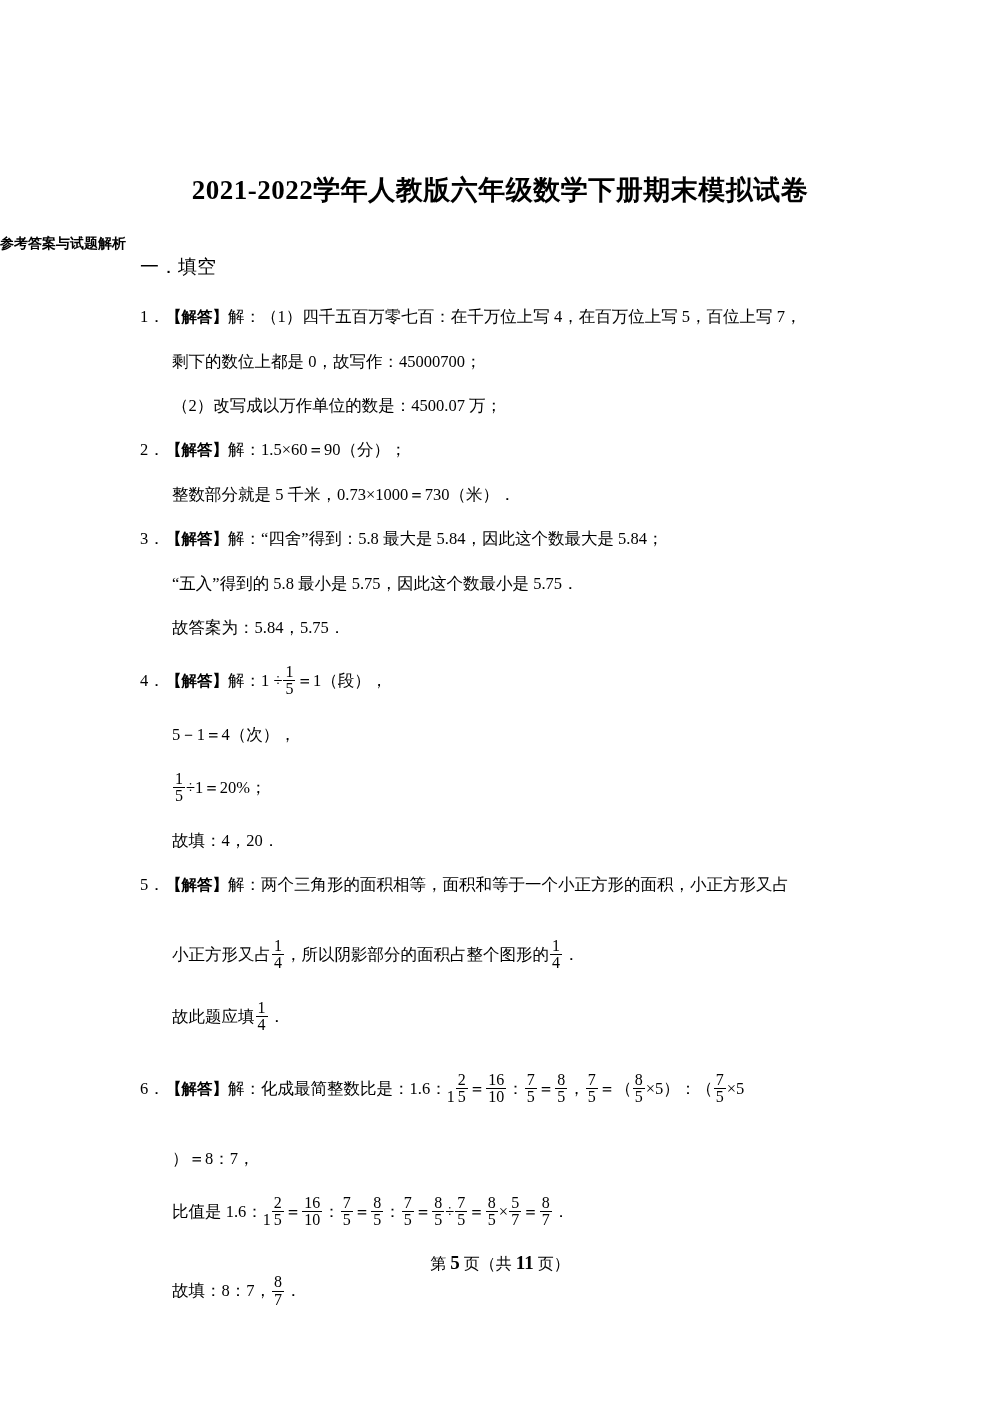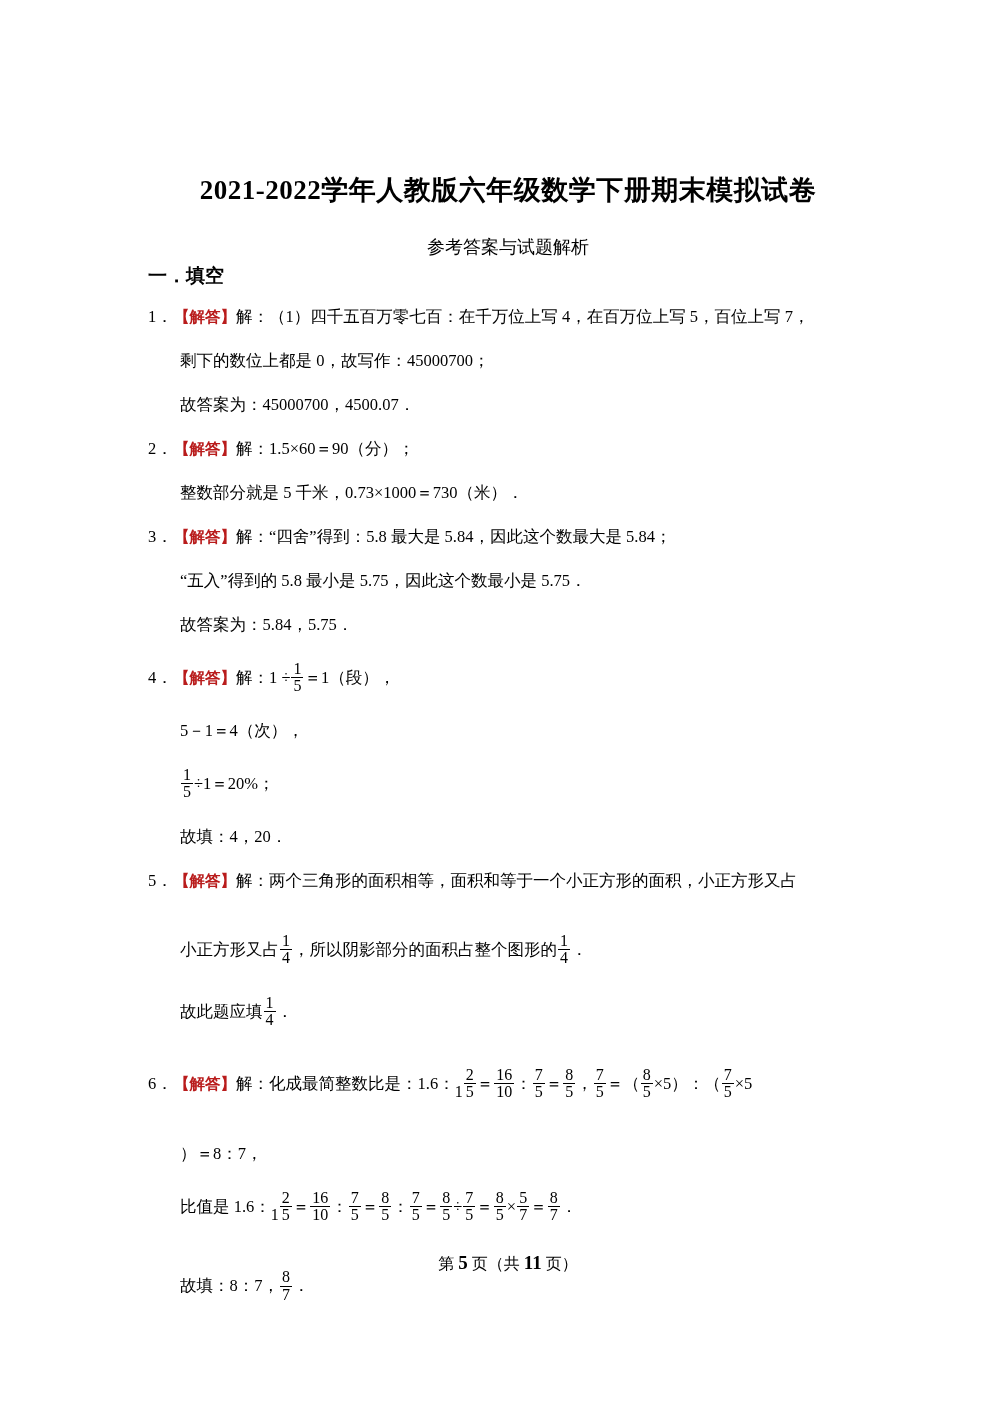--- a/index.html
+++ b/index.html
@@ -14,69 +14,67 @@
     color: #000000;
     position: relative;
     overflow: hidden;
   }
   .page {
     position: absolute;
     left: 0; top: 0;
     width: 792px;
     height: 1415px;
     background: #fff;
-    margin-left: 8px;
   }
   .title {
     position: absolute;
     left: 0;
     top: 172px;
     width: 1000px;
     text-align: center;
     font-size: 27px;
     font-weight: bold;
     letter-spacing: 0.5px;
     white-space: nowrap;
   }
   .subtitle {
     position: absolute;
     left: 0;
     top: 235px;
     width: 1000px;
-    text-align: center;
-    font-size: 18px;
-    font-weight: normal;
+    font-size: 14px;
+    font-weight: bold;
   }
   .section-head {
     position: absolute;
     left: 140px;
-    top: 263px;
+    top: 254px;
     font-size: 19px;
-    font-weight: bold;
+    font-weight: normal;
   }
   .body-block {
     position: absolute;
     left: 140px;
     top: 295px;
     width: 760px;
   }
   .qline {
     font-size: 16.5px;
     line-height: 44px;
     white-space: nowrap;
   }
   .qline.tall { line-height: 62px; }
   .num {
     display: inline-block;
     min-width: 26px;
   }
   .tag {
-    color: #b91c1c;
+    color: #000000;
     font-weight: bold;
-    font-family: Liberation Serif, serif;
+    font-family: Liberation Mono, monospace;
     font-size: 15.5px;
   }
   .ind1 { padding-left: 32px; }
   
   .frac {
     display: inline-block;
     vertical-align: -0.52em;
     text-align: center;
     font-size: 16px;
     line-height: 1.02;
@@ -116,21 +114,21 @@
 <div class="page">
 
   <div class="title">2021-2022学年人教版六年级数学下册期末模拟试卷</div>
   <div class="subtitle">参考答案与试题解析</div>
   <div class="section-head">一．填空</div>
 
   <div class="body-block">
 
     <div class="qline"><span class="num">1．</span><span class="tag">【解答】</span><span>解：（1）四千五百万零七百：在千万位上写 4，在百万位上写 5，百位上写 7，</span></div>
     <div class="qline ind1">剩下的数位上都是 0，故写作：45000700；</div>
-    <div class="qline ind1">故答案为：45000700，4500.07．</div>
+    <div class="qline ind1">（2）改写成以万作单位的数是：4500.07 万；</div>
 
     <div class="qline"><span class="num">2．</span><span class="tag">【解答】</span><span>解：1.5×60＝90（分）；</span></div>
     <div class="qline ind1">整数部分就是 5 千米，0.73×1000＝730（米）．</div>
 
     <div class="qline"><span class="num">3．</span><span class="tag">【解答】</span><span>解：“四舍”得到：5.8 最大是 5.84，因此这个数最大是 5.84；</span></div>
     <div class="qline ind1">“五入”得到的 5.8 最小是 5.75，因此这个数最小是 5.75．</div>
     <div class="qline ind1">故答案为：5.84，5.75．</div>
 
     <div class="qline tall"><span class="num">4．</span><span class="tag">【解答】</span><span>解：1 ÷</span><span class="frac"><span class="n">1</span><span class="d">5</span></span><span>＝1（段），</span></div>
     <div class="qline ind1">5－1＝4（次），</div>

